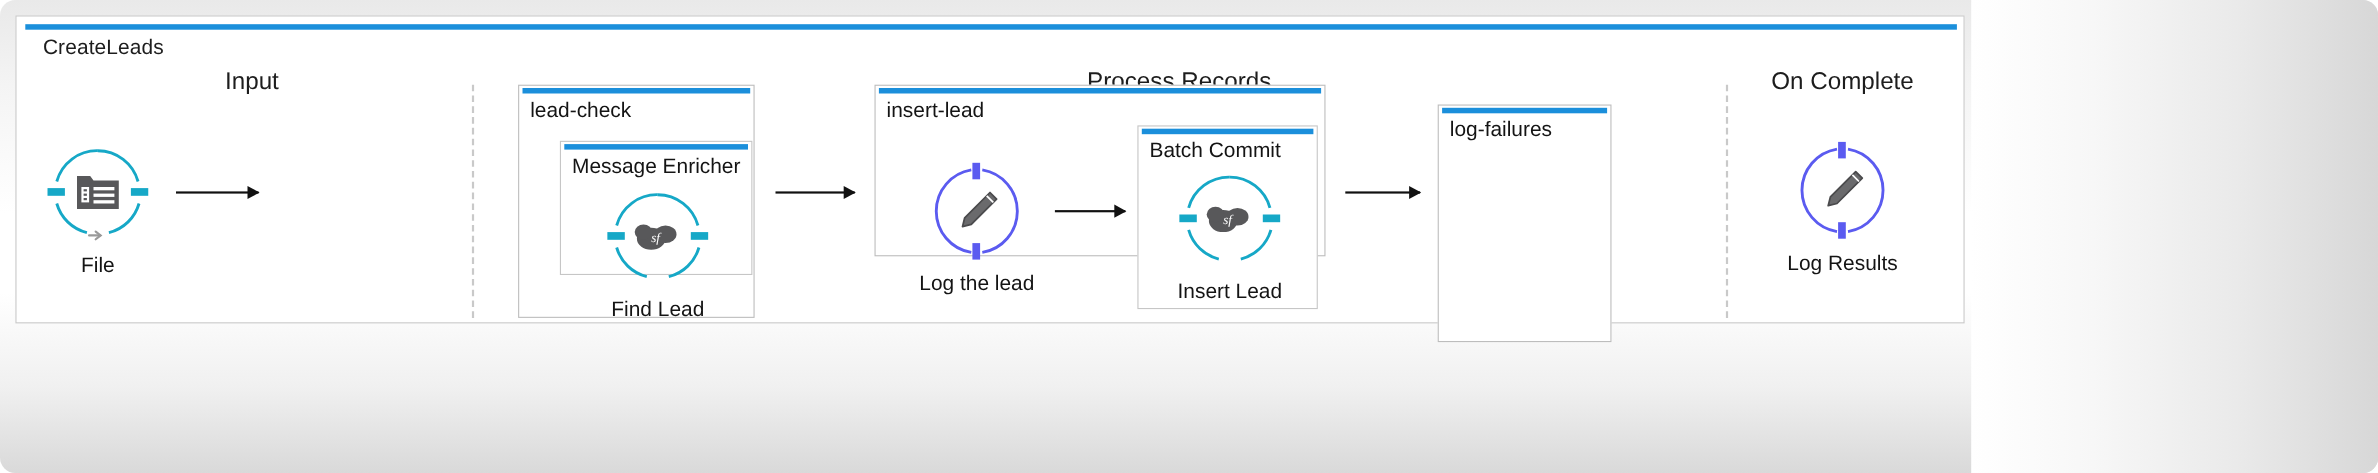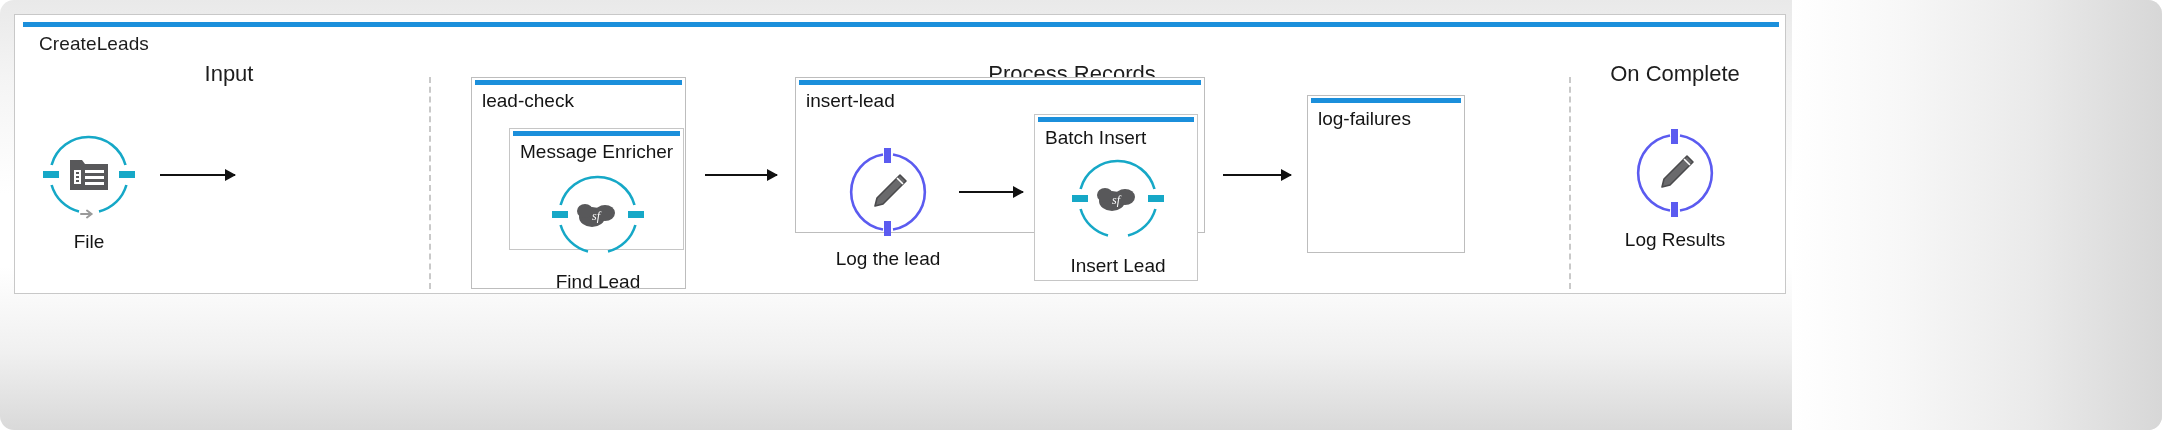--- a/index.html
+++ b/index.html
@@ -257,21 +257,21 @@
             <path d="M55 32 L61 38" stroke="#ffffff" stroke-width="1.6" fill="none"></path>
           </svg>
         </div>
         <div class="caption">Log the lead</div>
       </div>
 
       <div class="arrow" style="left:163px; top:113px; width:64px;"></div>
 
       <div class="scope inner" style="position:absolute; left:238px; top:36px; width:164px; height:167px;">
         <div class="scope-bar"></div>
-        <div class="scope-name">Batch Insert</div>
+        <div class="scope-name">Batch Commit</div>
 
         <div class="node" style="left:83px; top:38px;">
           <div class="ring-wrap">
             <svg width="92" height="92" viewBox="0 0 92 92" aria-hidden="true">
               <g fill="none" stroke="#16a8c7" stroke-width="2.6">
                 <path d="M46 8 A38 38 0 0 1 82.5 36"></path>
                 <path d="M83.4 56 A38 38 0 0 1 56 82.5"></path>
                 <path d="M36 82.5 A38 38 0 0 1 8.6 56"></path>
                 <path d="M8.6 36 A38 38 0 0 1 46 8"></path>
               </g>
@@ -285,21 +285,21 @@
               <text x="44" y="51" font-family="Liberation Serif, serif" font-size="12" font-style="italic" fill="#ffffff" text-anchor="middle">sf</text>
             </svg>
           </div>
           <div class="caption">Insert Lead</div>
         </div>
       </div>
     </div>
 
     <div class="arrow" style="left:1208px; top:159px; width:68px;"></div>
 
-    <div class="scope" style="left:1292px; top:80px; width:158px; height:158px;">
+    <div class="scope" style="left:1292px; top:80px; width:158px; height:216px;">
       <div class="scope-bar"></div>
       <div class="scope-name">log-failures</div>
 
     </div>
 
     <div class="node" style="left:1660px; top:112px;">
       <div class="ring-wrap">
         <svg width="92" height="92" viewBox="0 0 92 92" aria-hidden="true">
           <g fill="none" stroke="#5b5bf0" stroke-width="2.6">
             <path d="M51 8.5 A38 38 0 0 1 51 83.5"></path>

